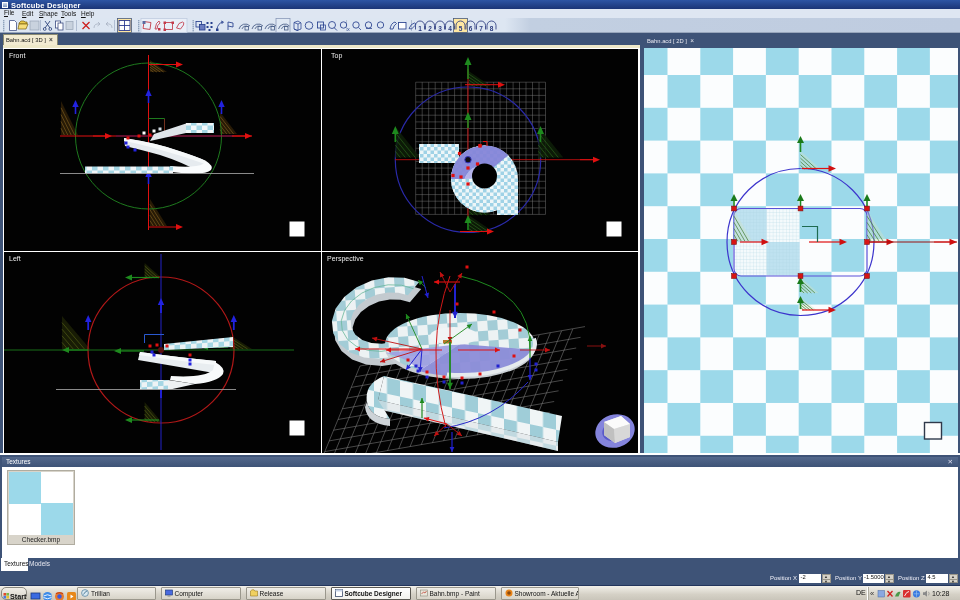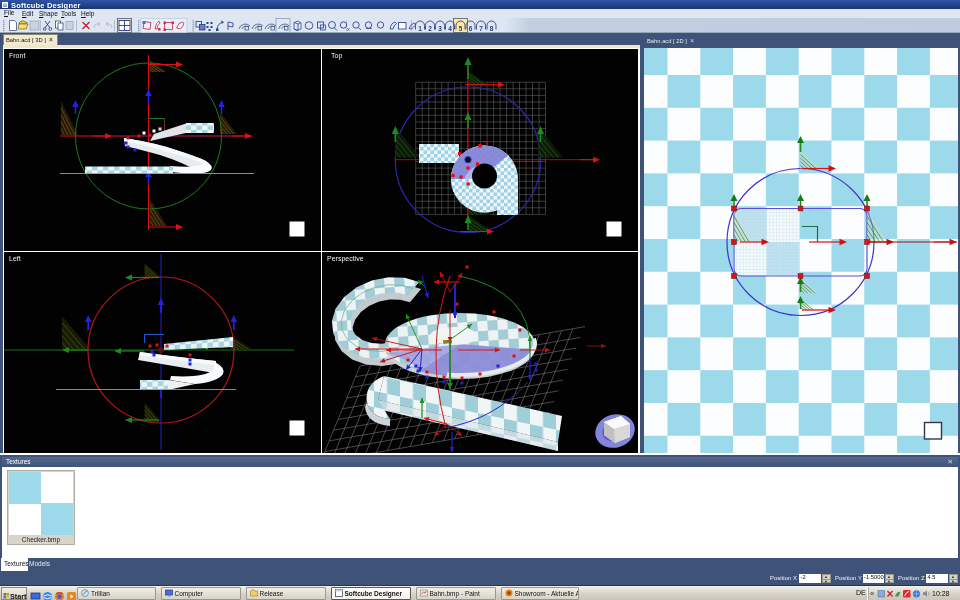--- a/index.html
+++ b/index.html
@@ -648,21 +648,21 @@
       <div style="font-size:4px;text-align:center;line-height:4px;color:#333">▼</div>
     </div>
     <span class="abs" style="left:898px;top:4.5px;font-size:6px">Position Z</span>
     <span class="abs" style="left:926px;top:3.5px;width:22px;height:9px;background:#fff;color:#111;padding-left:1.5px;font-size:5.8px;overflow:hidden">4.5</span>
     <div class="abs" style="left:948.5px;top:3.5px;width:9px;height:9px;background:#d6d2c8;border:0.5px solid #9a968a">
       <div style="height:4.5px;border-bottom:0.5px solid #9a968a;font-size:4px;text-align:center;line-height:4px;color:#333">▲</div>
       <div style="font-size:4px;text-align:center;line-height:4px;color:#333">▼</div>
     </div>
   </div>
 <div class="abs" style="left:0;top:584.5px;width:960px;height:15.5px;background:linear-gradient(#f2f0ea,#d5d1c6 60%,#c9c5ba);border-top:1.5px solid #23355c">
-    <div style="position:absolute;left:1px;top:1.5px;width:26px;height:12.5px;background:linear-gradient(#f2efe8,#d7d3c8);border:1px solid #8a887e;border-radius:0"><svg width="25" height="12" viewBox="0 0 25 12">
+    <div style="position:absolute;left:1px;top:1.5px;width:26px;height:12.5px;background:linear-gradient(#f2efe8,#d7d3c8);border:1px solid #8a887e;border-radius:5px"><svg width="25" height="12" viewBox="0 0 25 12">
         <g>
           <rect x="1.5" y="3" width="2.6" height="2.6" fill="#e04a2a"></rect>
           <rect x="4.4" y="3" width="2.6" height="2.6" fill="#7ab84a"></rect>
           <rect x="1.5" y="5.9" width="2.6" height="2.6" fill="#4a7ae0"></rect>
           <rect x="4.4" y="5.9" width="2.6" height="2.6" fill="#e8c02a"></rect>
           <text x="8" y="9" font-size="7.2" font-weight="bold" font-family="Liberation Sans" fill="#101010">Start</text>
         </g>
       </svg></div>
     <div style="position:absolute;left:30px;top:2px;width:11px;height:11px"><svg width="11" height="11" viewBox="0 0 11 11">
         <rect x="1" y="2" width="9" height="6" fill="#3a6ae0" stroke="#1a3a80" stroke-width="0.8"></rect>

